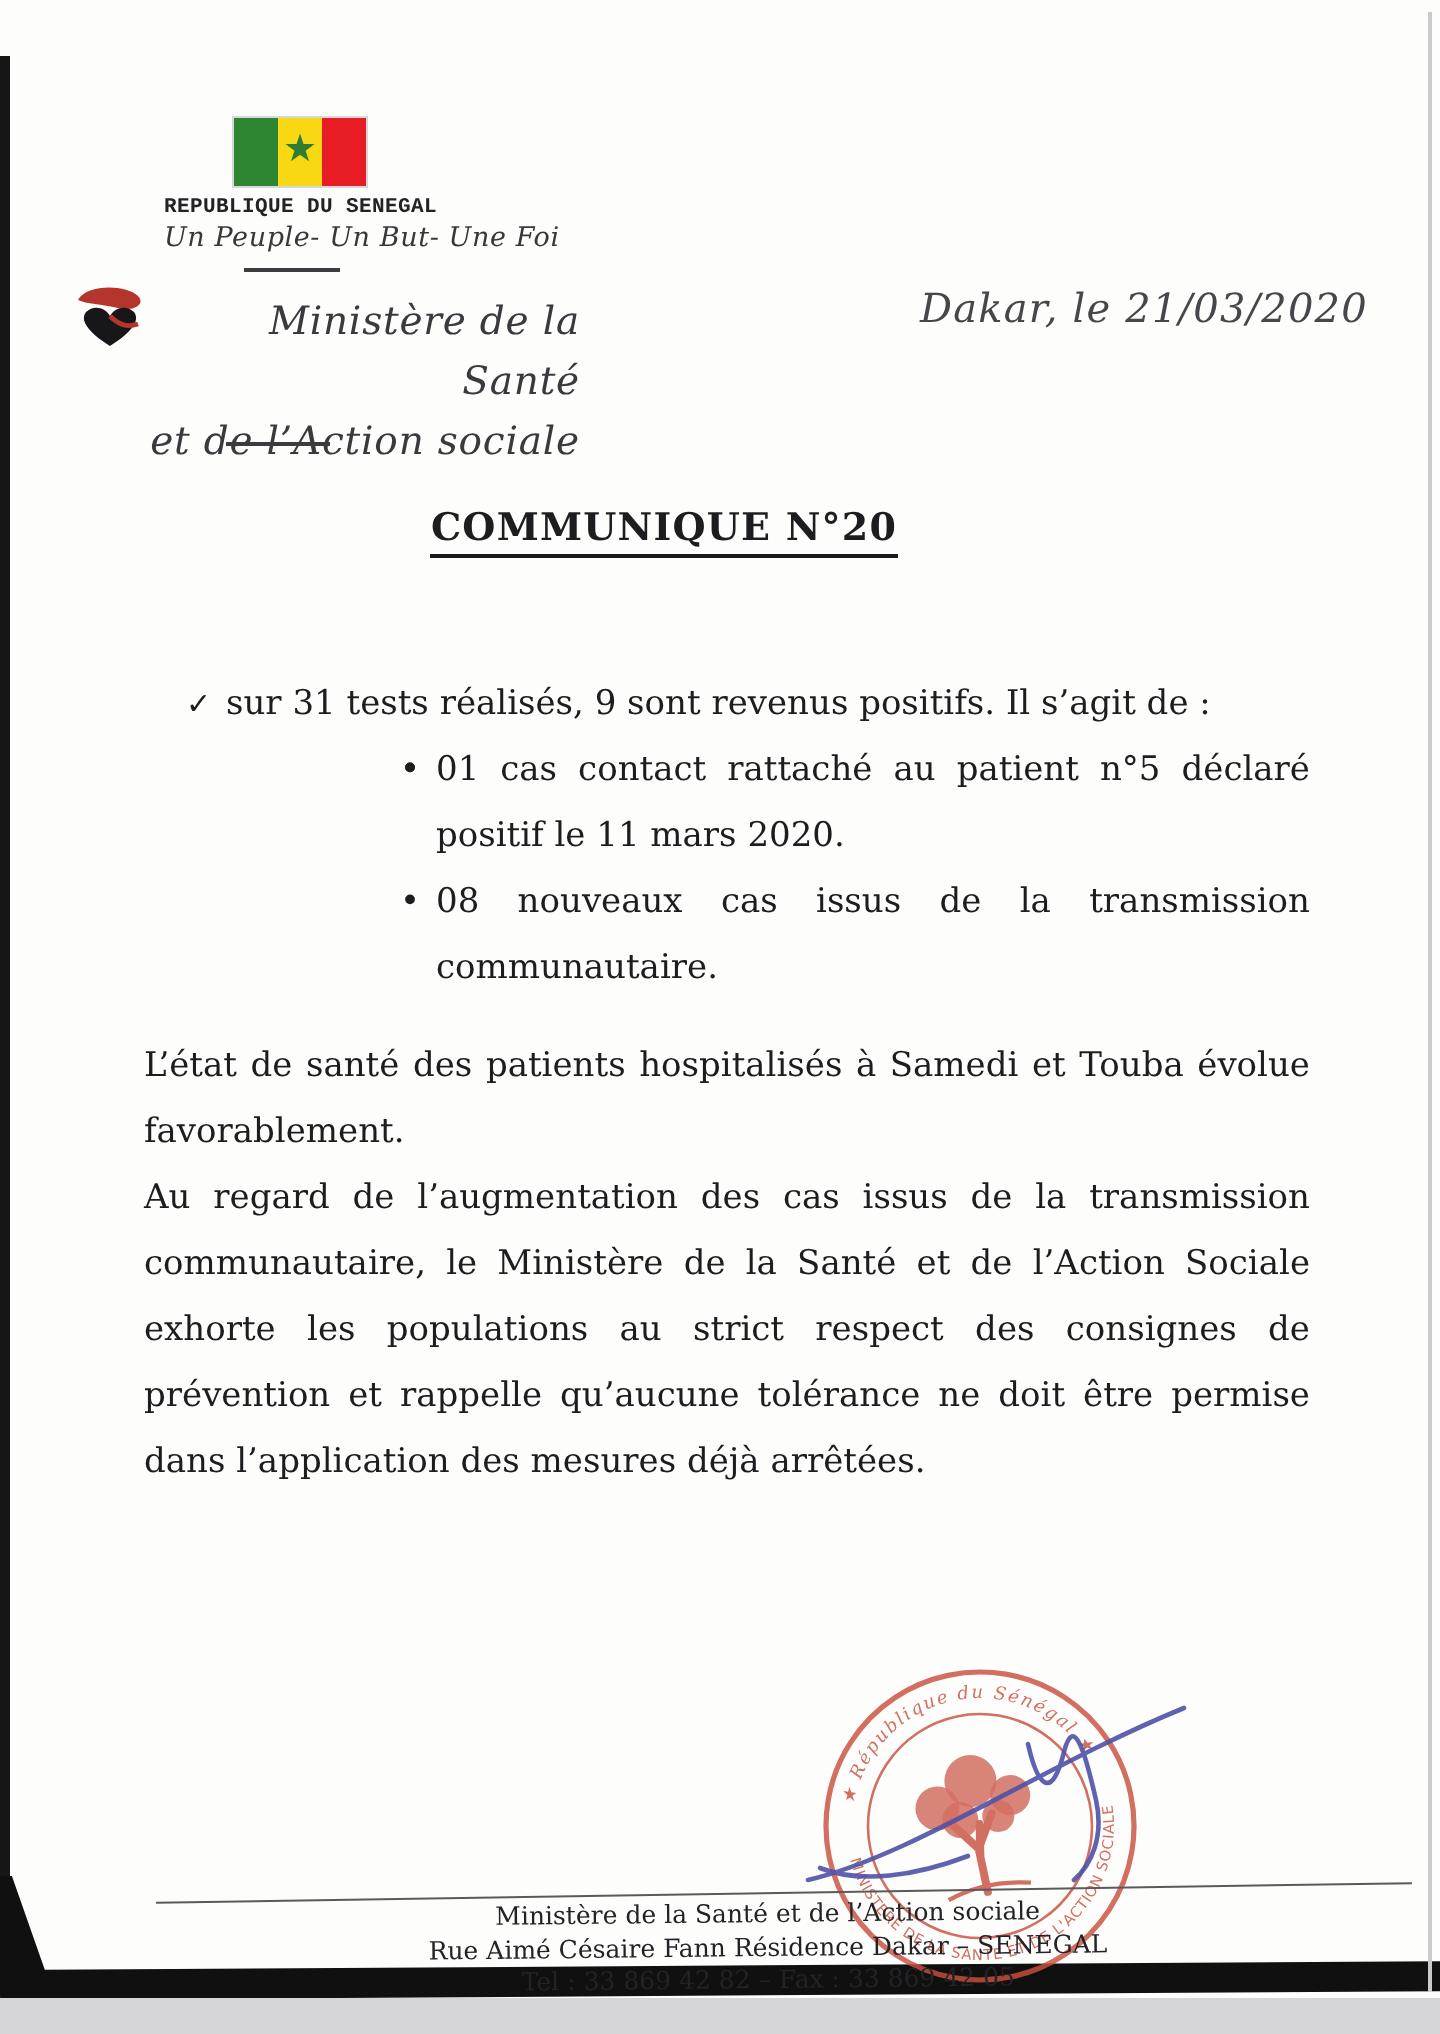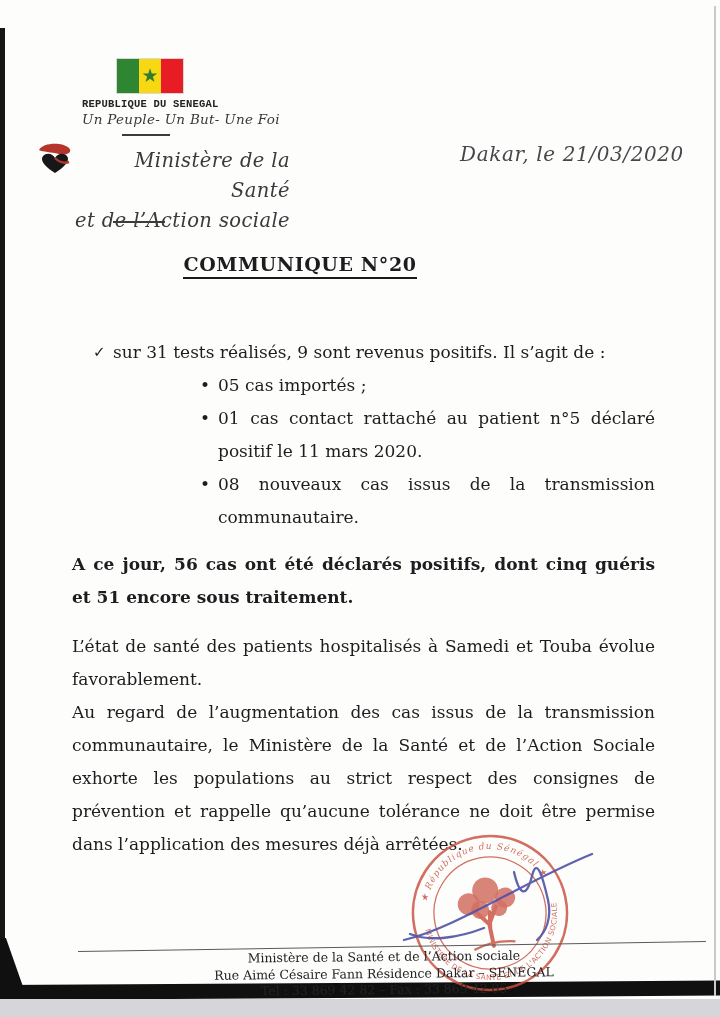--- a/index.html
+++ b/index.html
@@ -29,21 +29,21 @@
     white-space:nowrap;color:#38383a;}
   .rule-short{position:absolute;border-top:2px solid #3c3c3e;}
   .rule-1{left:122px;top:134px;width:48px;}
   .rule-2{left:113px;top:221px;width:52px;}
   .ministry-logo{position:absolute;left:33px;top:140px;width:44px;height:38px;}
   .ministry-name{position:absolute;left:70px;top:146px;width:220px;text-align:right;
     font-style:italic;font-size:19.5px;line-height:30px;color:#3a3a3e;letter-spacing:.4px;}
   .date-line{position:absolute;left:460px;top:142px;font-style:italic;font-size:20px;
     color:#47474b;letter-spacing:.6px;}
   
-  .doc-title{position:absolute;left:0;top:253px;width:600px;text-align:center;}
+  .doc-title{position:absolute;left:0;top:253px;width:600px;text-align:center;padding-left:32px;}
   .doc-title span{display:inline-block;font-weight:bold;font-size:19px;letter-spacing:.6px;
     border-bottom:2.5px solid #1a1a1c;padding-bottom:2px;}
   
   .doc-body{position:absolute;left:72px;top:322px;width:583px;
     font-size:17px;line-height:33px;text-align:justify;}
   .doc-body p{margin:0;}
   .check-item{margin-top:14px;position:relative;padding-left:41px;}
   .check-glyph{position:absolute;left:21px;top:0;font-family:"DejaVu Sans",sans-serif;
     font-size:15px;}
   ul.sub-list{margin:0;padding:0 0 0 146px;list-style:none;}
@@ -109,33 +109,31 @@
   <div class="doc-body">
 
     <div class="check-item">
       <span class="check-glyph">✓</span>
       <span>sur 31 tests réalisés, 9 sont revenus positifs. Il s’agit de :</span>
     </div>
 
     <ul class="sub-list">
       <li>
         <span class="dot">•</span>
-        <span>05 cas importés ;</span>
       </li>
       <li>
         <span class="dot">•</span>
         <span>01 cas contact rattaché au patient n°5 déclaré positif le 11 mars 2020.</span>
       </li>
       <li>
         <span class="dot">•</span>
         <span>08 nouveaux cas issus de la transmission communautaire.</span>
       </li>
     </ul>
 
-    <p class="p-bold">A ce jour, 56 cas ont été déclarés positifs, dont cinq guéris et 51 encore sous traitement.</p>
     <p class="p-etat">L’état de santé des patients hospitalisés à Samedi et Touba évolue favorablement.</p>
     <p>Au regard de l’augmentation des cas issus de la transmission communautaire, le Ministère de la Santé et de l’Action Sociale exhorte les populations au strict respect des consignes de prévention et rappelle qu’aucune tolérance ne doit être permise dans l’application des mesures déjà arrêtées.</p>
   </div>
 
   <svg class="stamp" viewBox="0 0 170 170">
     <g stroke="#c9503f" fill="none">
       <circle cx="85" cy="85" r="77" stroke-width="2.6"></circle>
       <circle cx="85" cy="85" r="56" stroke-width="1.3"></circle>
     </g>
     <defs>

